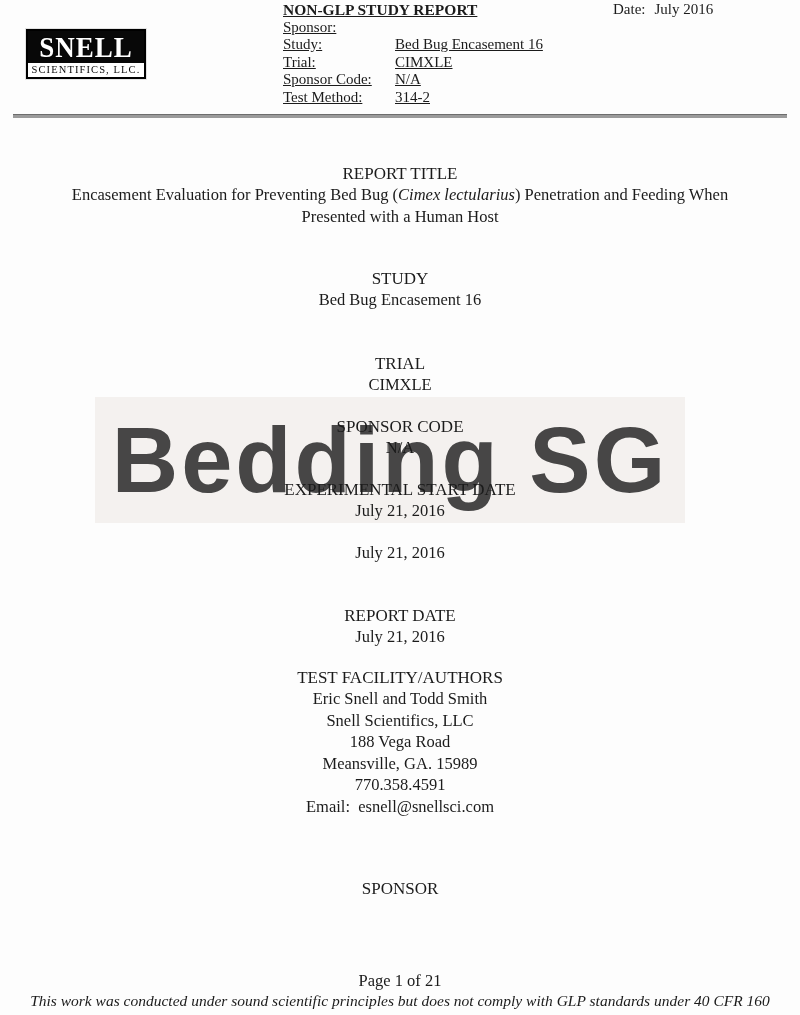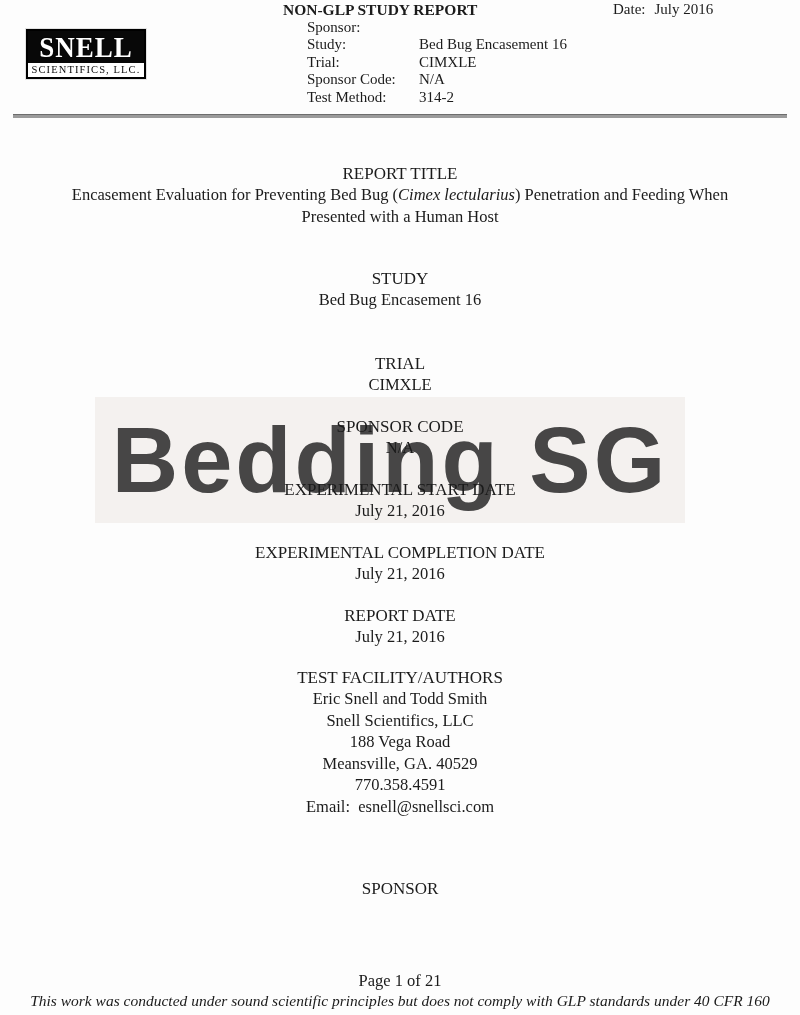--- a/index.html
+++ b/index.html
@@ -30,24 +30,24 @@
     text-shadow:0 0 1px #000;
   }
   .logo-bottom {
     background:#fff; height:14px; text-align:center;
     font-size:10.5px; font-weight:normal; letter-spacing:1.1px; color:#0a0a0a;
     line-height:14px;
   }
 
   .hdr-block {
     position:absolute; left:283px; top:1px;
-    font-size:15px; line-height:17.5px; white-space:nowrap;
+    font-size:15px; line-height:17.5px; white-space:nowrap;text-decoration:underline;
   }
   .hdr-title { font-weight:bold; font-size:15.5px; }
-  .hdr-row { display:flex;margin-left:24px; }
+  .hdr-row { display:flex; }
   .hdr-label { width:112px; }
   .hdr-date {
     position:absolute; left:613px; top:1px;
     font-size:15px; line-height:17.5px; white-space:nowrap;
   }
   .hdr-date .dl { margin-right:9px; }
 
   .rule {
     position:absolute; left:13px; top:114px; width:774px; height:4px;
     background:#9b9b9b; border-top:1px solid #6d6d6d;
@@ -160,35 +160,34 @@
     <div class="sec-heading">SPONSOR CODE</div>
     <div class="sec-value">N/A</div>
   </div>
 
   <div class="section s-exp-start">
     <div class="sec-heading">EXPERIMENTAL START DATE</div>
     <div class="sec-value">July 21, 2016</div>
   </div>
 
   <div class="section s-exp-comp">
-    <div class="sec-heading">EXPERIMENTAL COMPLETION DATE</div>
     <div class="sec-value">July 21, 2016</div>
   </div>
 
   <div class="section s-report-date">
     <div class="sec-heading">REPORT DATE</div>
     <div class="sec-value">July 21, 2016</div>
   </div>
 
   <div class="section s-facility">
     <div class="sec-heading">TEST FACILITY/AUTHORS</div>
     <div class="tf-line">Eric Snell and Todd Smith</div>
     <div class="tf-line">Snell Scientifics, LLC</div>
     <div class="tf-line">188 Vega Road</div>
-    <div class="tf-line">Meansville, GA. 40529</div>
+    <div class="tf-line">Meansville, GA. 15989</div>
     <div class="tf-line">770.358.4591</div>
     <div class="tf-line">Email:  esnell@snellsci.com</div>
   </div>
 
   <div class="section s-sponsor">
     <div class="sec-heading">SPONSOR</div>
   </div>
 
   <div class="footer-page">Page 1 of 21</div>
   <div class="footer-disclaimer">This work was conducted under sound scientific principles but does not comply with GLP standards under 40 CFR 160</div>

